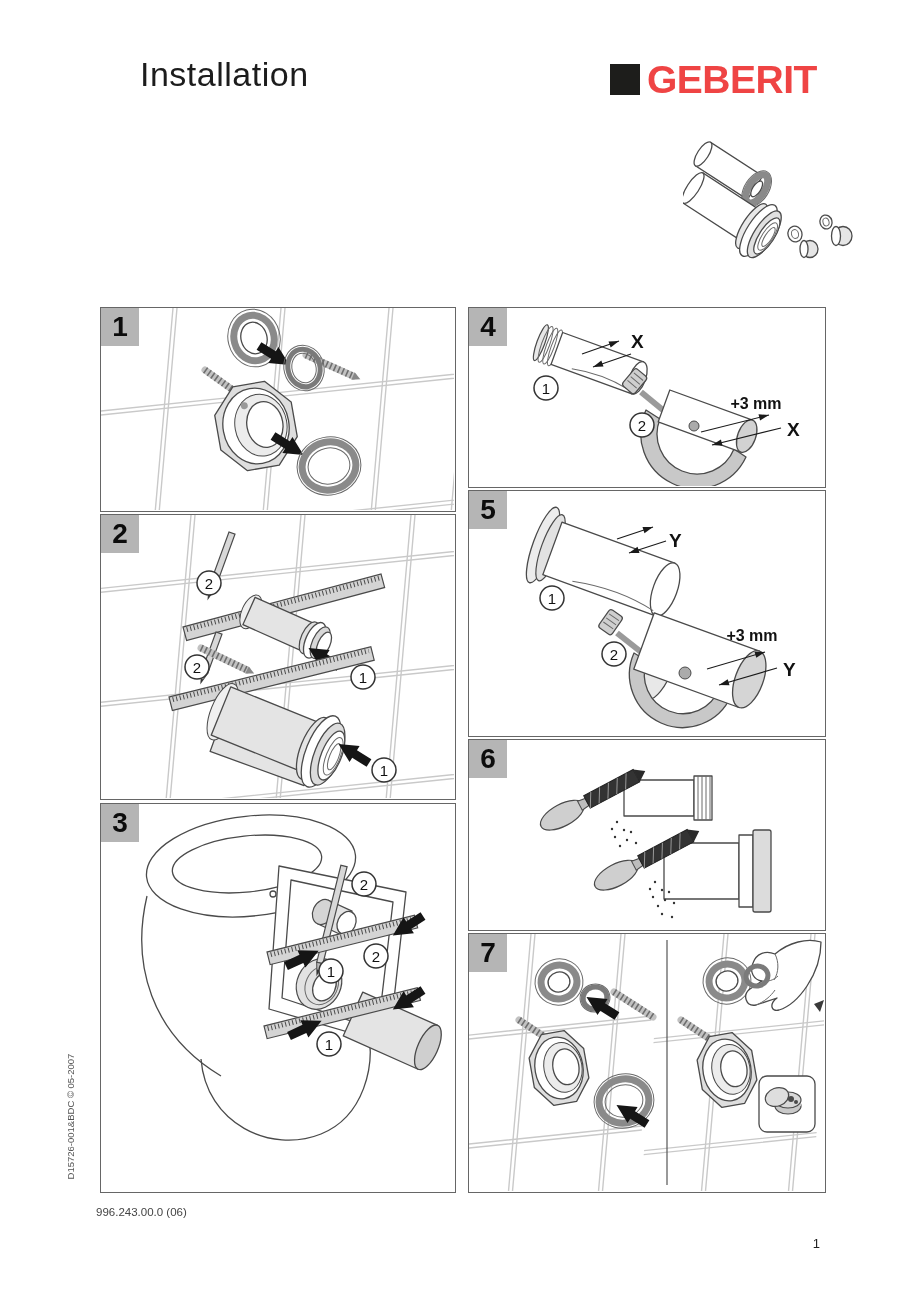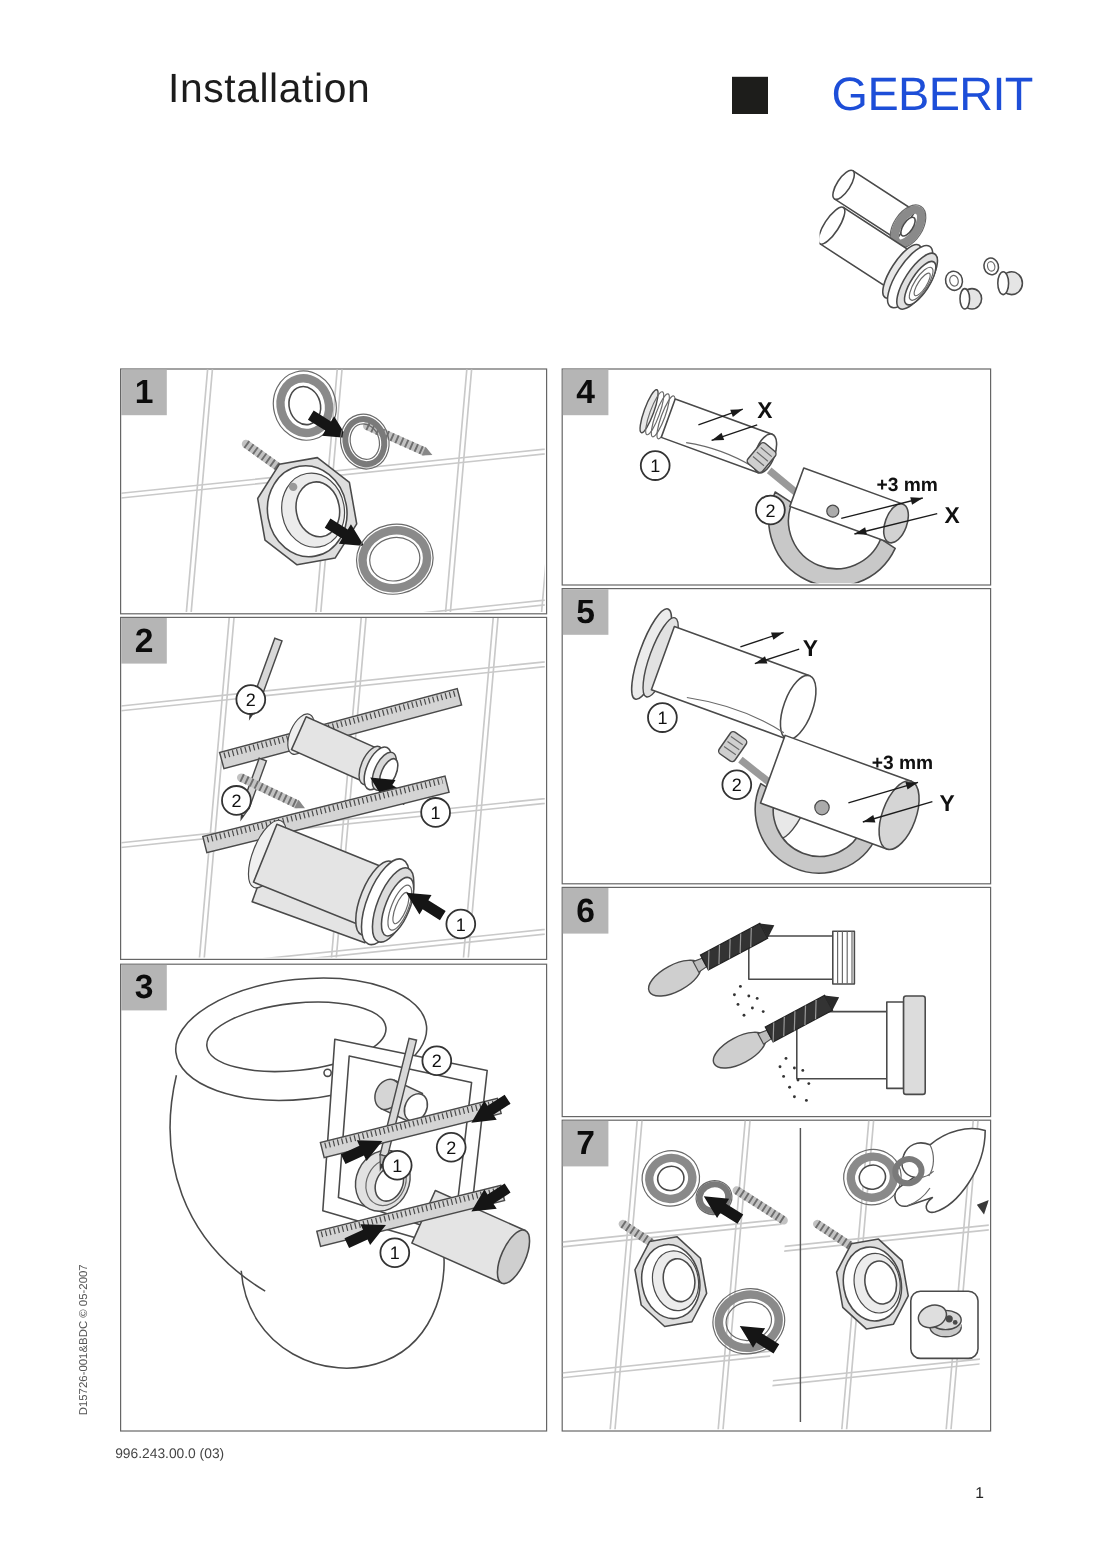--- a/index.html
+++ b/index.html
@@ -3,21 +3,21 @@
 <meta charset="utf-8">
 <style>
   html,body{margin:0;padding:0;background:#fff;}
   body{width:920px;height:1290px;position:relative;overflow:hidden;
        font-family:"Liberation Sans",sans-serif;color:#1a1a1a;}
   .abs{position:absolute;}
   
   #page-title{left:96px;top:55px;font-size:34px;font-weight:400;letter-spacing:.5px;color:#1c1c1c;margin-left:44px;}
   #logo{left:610px;top:64px;display:flex;align-items:center;gap:7px;}
   #logo .sq{width:30px;height:31px;background:#1d1d1b;}
-  #logo .wordmark{font-size:39px;font-weight:400;letter-spacing:-.5px;color:#1d4ed8;line-height:31px;margin-left:46px;}
+  #logo .wordmark{font-size:39px;font-weight:700;letter-spacing:-.5px;color:#ef4444;line-height:31px;}
   
   .panel{position:absolute;background:#fff;border:1.5px solid #666;box-sizing:border-box;}
   .panel svg.art{position:absolute;left:0;top:0;}
   .step-box{position:absolute;top:0;left:0;width:38px;height:38px;background:#b5b5b5;
             display:flex;align-items:center;justify-content:center;
             font-size:28px;font-weight:700;color:#0c0c0c;z-index:2;}
   
   .ol{fill:none;stroke:#4a4a4a;stroke-width:1.3;stroke-linejoin:round;}
   .fw{fill:#fff;stroke:#4a4a4a;stroke-width:1.3;stroke-linejoin:round;}
   .fl{fill:#e4e4e4;stroke:#4a4a4a;stroke-width:1.3;stroke-linejoin:round;}
@@ -540,14 +540,14 @@
       <rect x="306" y="166" width="26" height="6" fill="#c9c9c9" stroke="none"></rect>
       <ellipse cx="319" cy="166" rx="13" ry="8" fill="#d8d8d8" stroke="#4a4a4a" stroke-width="1.2"></ellipse>
       <circle cx="322" cy="165" r="3" fill="#4a4a4a"></circle>
         <circle cx="327" cy="168" r="2" fill="#4a4a4a"></circle>
       <ellipse cx="308" cy="163" rx="12" ry="9" fill="#dedede" stroke="#4a4a4a" stroke-width="1.2" transform="rotate(-20 308 163)"></ellipse>
     </g>
   </svg>
 </div>
 
 <div class="abs" id="doc-code">D15726-001&amp;BDC © 05-2007</div>
-<div class="abs" id="article-code">996.243.00.0 (03)</div>
+<div class="abs" id="article-code">996.243.00.0 (06)</div>
 <div class="abs" id="page-number">1</div>
 
 </body></html>

